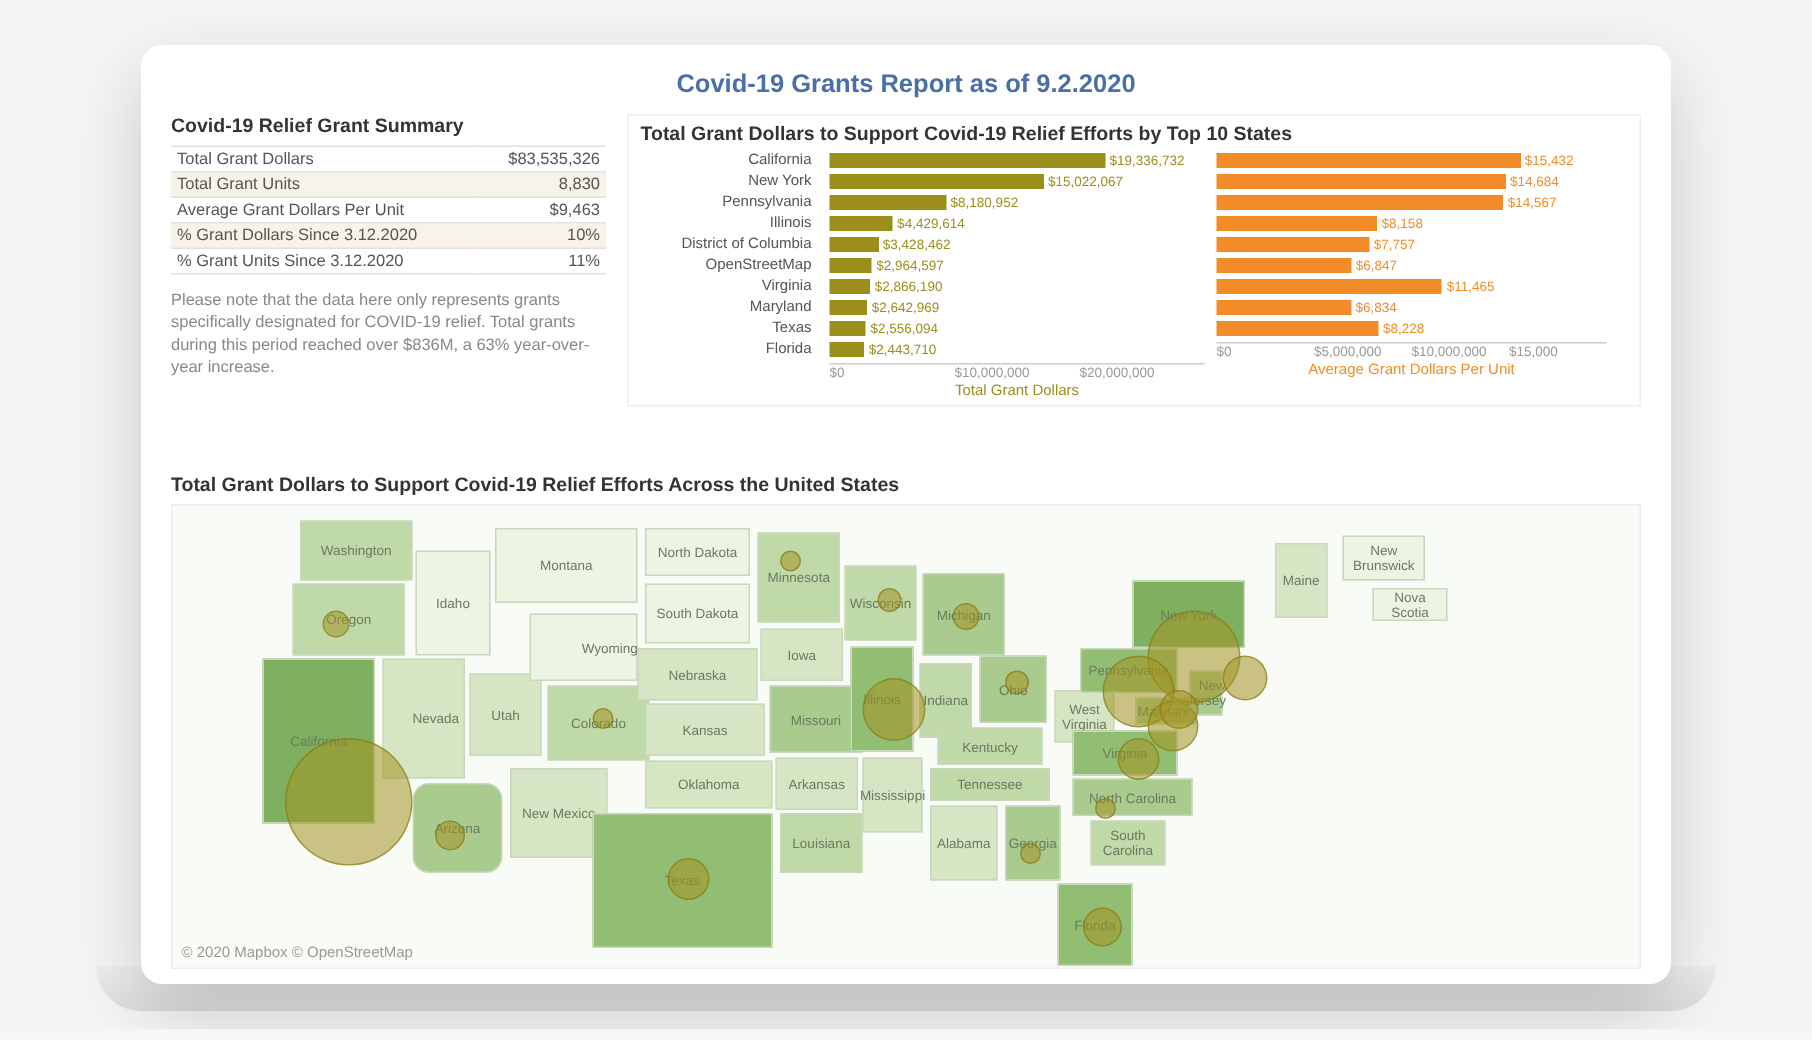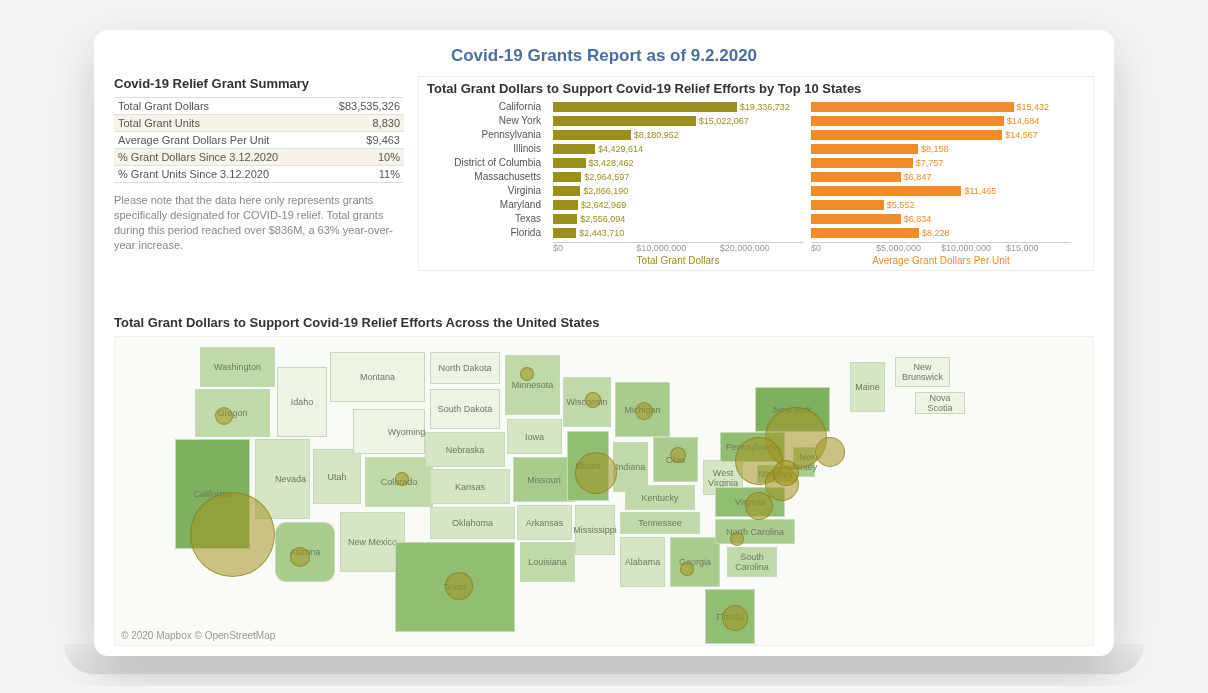--- a/index.html
+++ b/index.html
@@ -110,21 +110,21 @@
 
     <div class="charts-pane">
       <div class="charts-title">Total Grant Dollars to Support Covid-19 Relief  Efforts by Top 10 States</div>
       <div class="charts-area">
         <div class="state-labels" id="state-labels">
             <div>California</div>
             <div>New York</div>
             <div>Pennsylvania</div>
             <div>Illinois</div>
             <div>District of Columbia</div>
-            <div>Massachusetts</div>
+            <div>OpenStreetMap</div>
             <div>Virginia</div>
             <div>Maryland</div>
             <div>Texas</div>
             <div>Florida</div>
           </div>
         <div class="bar-col dollars">
           <div id="dollar-bars">
               <div class="bar-row">
                 <div class="bar" style="width: 183.699px;"></div>
                 <span class="val">$19,336,732</span>
@@ -195,24 +195,20 @@
                 <div class="bar" style="width: 101.811px;"></div>
                 <span class="val">$7,757</span>
               </div>
               <div class="bar-row">
                 <div class="bar" style="width: 89.8669px;"></div>
                 <span class="val">$6,847</span>
               </div>
               <div class="bar-row">
                 <div class="bar" style="width: 150.478px;"></div>
                 <span class="val">$11,465</span>
-              </div>
-              <div class="bar-row">
-                <div class="bar" style="width: 72.87px;"></div>
-                <span class="val">$5,552</span>
               </div>
               <div class="bar-row">
                 <div class="bar" style="width: 89.6962px;"></div>
                 <span class="val">$6,834</span>
               </div>
               <div class="bar-row">
                 <div class="bar" style="width: 107.992px;"></div>
                 <span class="val">$8,228</span>
               </div>
             </div>
@@ -256,21 +252,21 @@
         <div class="state-block g3" style="left: 405px; top: 205px; width: 55px; height: 40px;">Louisiana</div>
         <div class="state-block g3" style="left: 448px; top: 40px; width: 48px; height: 50px;">Wisconsin</div>
         <div class="state-block g5" style="left: 452px; top: 94px; width: 42px; height: 70px;">Illinois</div>
         <div class="state-block g2" style="left: 460px; top: 168px; width: 40px; height: 50px;">Mississippi</div>
         <div class="state-block g4" style="left: 500px; top: 45px; width: 55px; height: 55px;">Michigan</div>
         <div class="state-block g3" style="left: 498px; top: 105px; width: 35px; height: 50px;">Indiana</div>
         <div class="state-block g4" style="left: 538px; top: 100px; width: 45px; height: 45px;">Ohio</div>
         <div class="state-block g3" style="left: 510px; top: 148px; width: 70px; height: 25px;">Kentucky</div>
         <div class="state-block g3" style="left: 505px; top: 175px; width: 80px; height: 22px;">Tennessee</div>
         <div class="state-block g2" style="left: 505px; top: 200px; width: 45px; height: 50px;">Alabama</div>
-        <div class="state-block g4" style="left: 555px; top: 200px; width: 50px; height: 50px;">Georgia</div>
+        <div class="state-block g4" style="left: 555px; top: 200px; width: 37px; height: 50px;">Georgia</div>
         <div class="state-block g5" style="left: 590px; top: 252px; width: 50px; height: 55px;">Florida</div>
         <div class="state-block g2" style="left: 588px; top: 123px; width: 40px; height: 35px;">West Virginia</div>
         <div class="state-block g5" style="left: 600px; top: 150px; width: 70px; height: 30px;">Virginia</div>
         <div class="state-block g4" style="left: 600px; top: 182px; width: 80px; height: 25px;">North Carolina</div>
         <div class="state-block g3" style="left: 612px; top: 210px; width: 50px; height: 30px;">South Carolina</div>
         <div class="state-block g4" style="left: 642px; top: 128px; width: 40px; height: 18px;">Maryland</div>
         <div class="state-block g5" style="left: 605px; top: 95px; width: 65px; height: 30px;">Pennsylvania</div>
         <div class="state-block g4" style="left: 678px; top: 110px; width: 22px; height: 30px; text-align: right;">New Jersey</div>
         <div class="state-block g6" style="left: 640px; top: 50px; width: 75px; height: 45px;">New York</div>
         <div class="state-block g2" style="left: 735px; top: 25px; width: 35px; height: 50px;">Maine</div>

